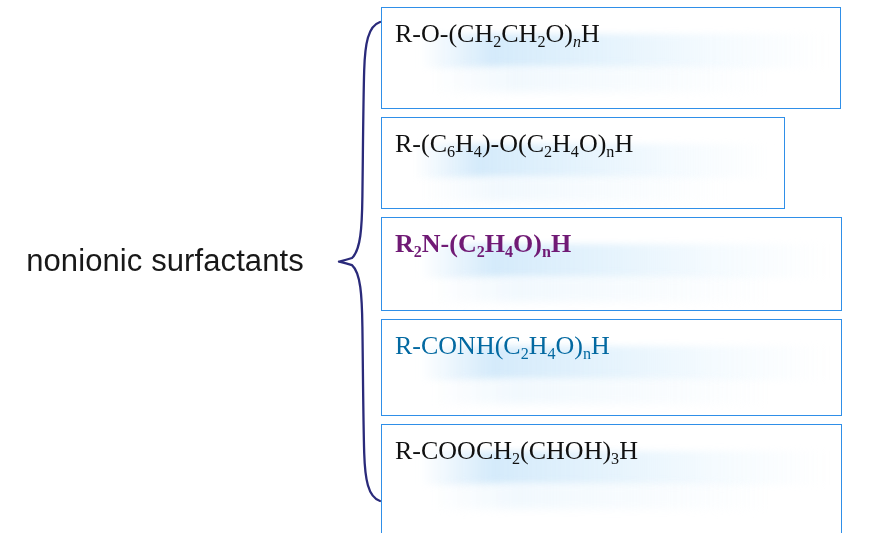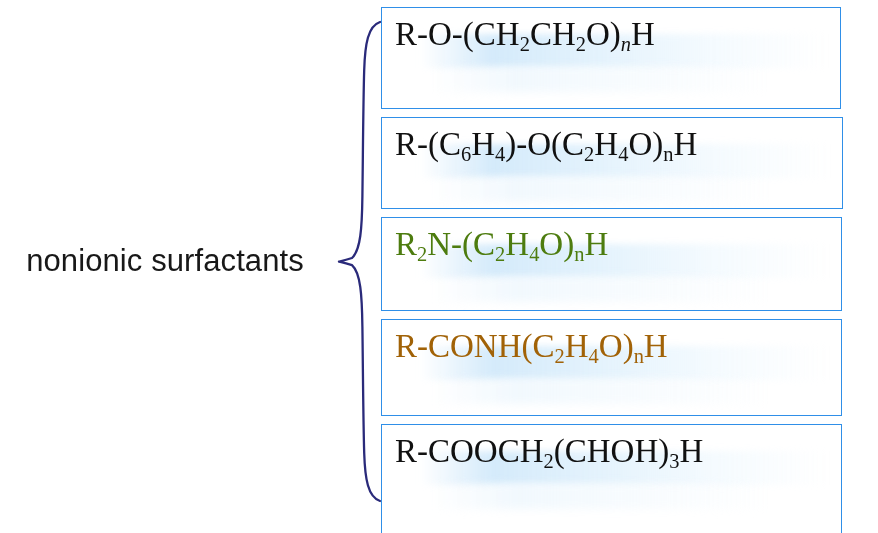--- a/index.html
+++ b/index.html
@@ -99,38 +99,38 @@
         rgba(252,253,255,0) 100%);
     filter: blur(4px);
     pointer-events: none;
   }
 
   .formula-text {
     position: absolute;
     left: 13px;
     top: 4px;
     font-family: "Liberation Serif", "DejaVu Serif", serif;
-    font-size: 33px;
+    font-size: 26px;
     line-height: 44px;
     color: #111111;
     white-space: nowrap;
     z-index: 2;
   }
   .formula-text sub {
     font-size: 0.62em;
     line-height: 0;
     vertical-align: -0.28em;
   }
   .formula-text sub.ital {
     font-style: italic;
   }
 
   
   #box-1 { top: 7px;   width: 460px; height: 102px; }
-  #box-2 { top: 117px; width: 462px; height: 92px;  }
+  #box-2 { top: 117px; width: 404px; height: 92px;  }
   #box-3 { top: 217px; width: 461px; height: 94px;  }
   #box-4 { top: 319px; width: 461px; height: 97px;  }
   #box-5 { top: 424px; width: 461px; height: 116px;  }
 </style>
 </head>
 <body>
 
 <div id="stage">
 
   <div id="category-label">nonionic surfactants</div>
@@ -159,27 +159,27 @@
 
     <div class="formula-box" id="box-2" style="border-color: rgb(47, 143, 232);">
       <div class="haze"></div>
       <div class="haze2"></div>
       <div class="formula-text" style="color: rgb(17, 17, 17);">R-(C<sub>6</sub>H<sub>4</sub>)-O(C<sub>2</sub>H<sub>4</sub>O)<sub>n</sub>H</div>
     </div>
 
     <div class="formula-box" id="box-3" style="border-color: rgb(47, 143, 232);">
       <div class="haze"></div>
       <div class="haze2"></div>
-      <div class="formula-text" style="color: #4d7c0f;">R<sub>2</sub>N-(C<sub>2</sub>H<sub>4</sub>O)<sub>n</sub>H</div>
+      <div class="formula-text" style="color: #701a75; font-weight: bold;">R<sub>2</sub>N-(C<sub>2</sub>H<sub>4</sub>O)<sub>n</sub>H</div>
     </div>
 
     <div class="formula-box" id="box-4" style="border-color: rgb(47, 143, 232);">
       <div class="haze"></div>
       <div class="haze2"></div>
-      <div class="formula-text" style="color: #a16207;">R-CONH(C<sub>2</sub>H<sub>4</sub>O)<sub>n</sub>H</div>
+      <div class="formula-text" style="color: #0369a1;">R-CONH(C<sub>2</sub>H<sub>4</sub>O)<sub>n</sub>H</div>
     </div>
 
     <div class="formula-box" id="box-5" style="border-color: rgb(47, 143, 232);">
       <div class="haze"></div>
       <div class="haze2"></div>
       <div class="formula-text" style="color: rgb(17, 17, 17);">R-COOCH<sub>2</sub>(CHOH)<sub>3</sub>H</div>
     </div>
 
   </div>
 </div>

